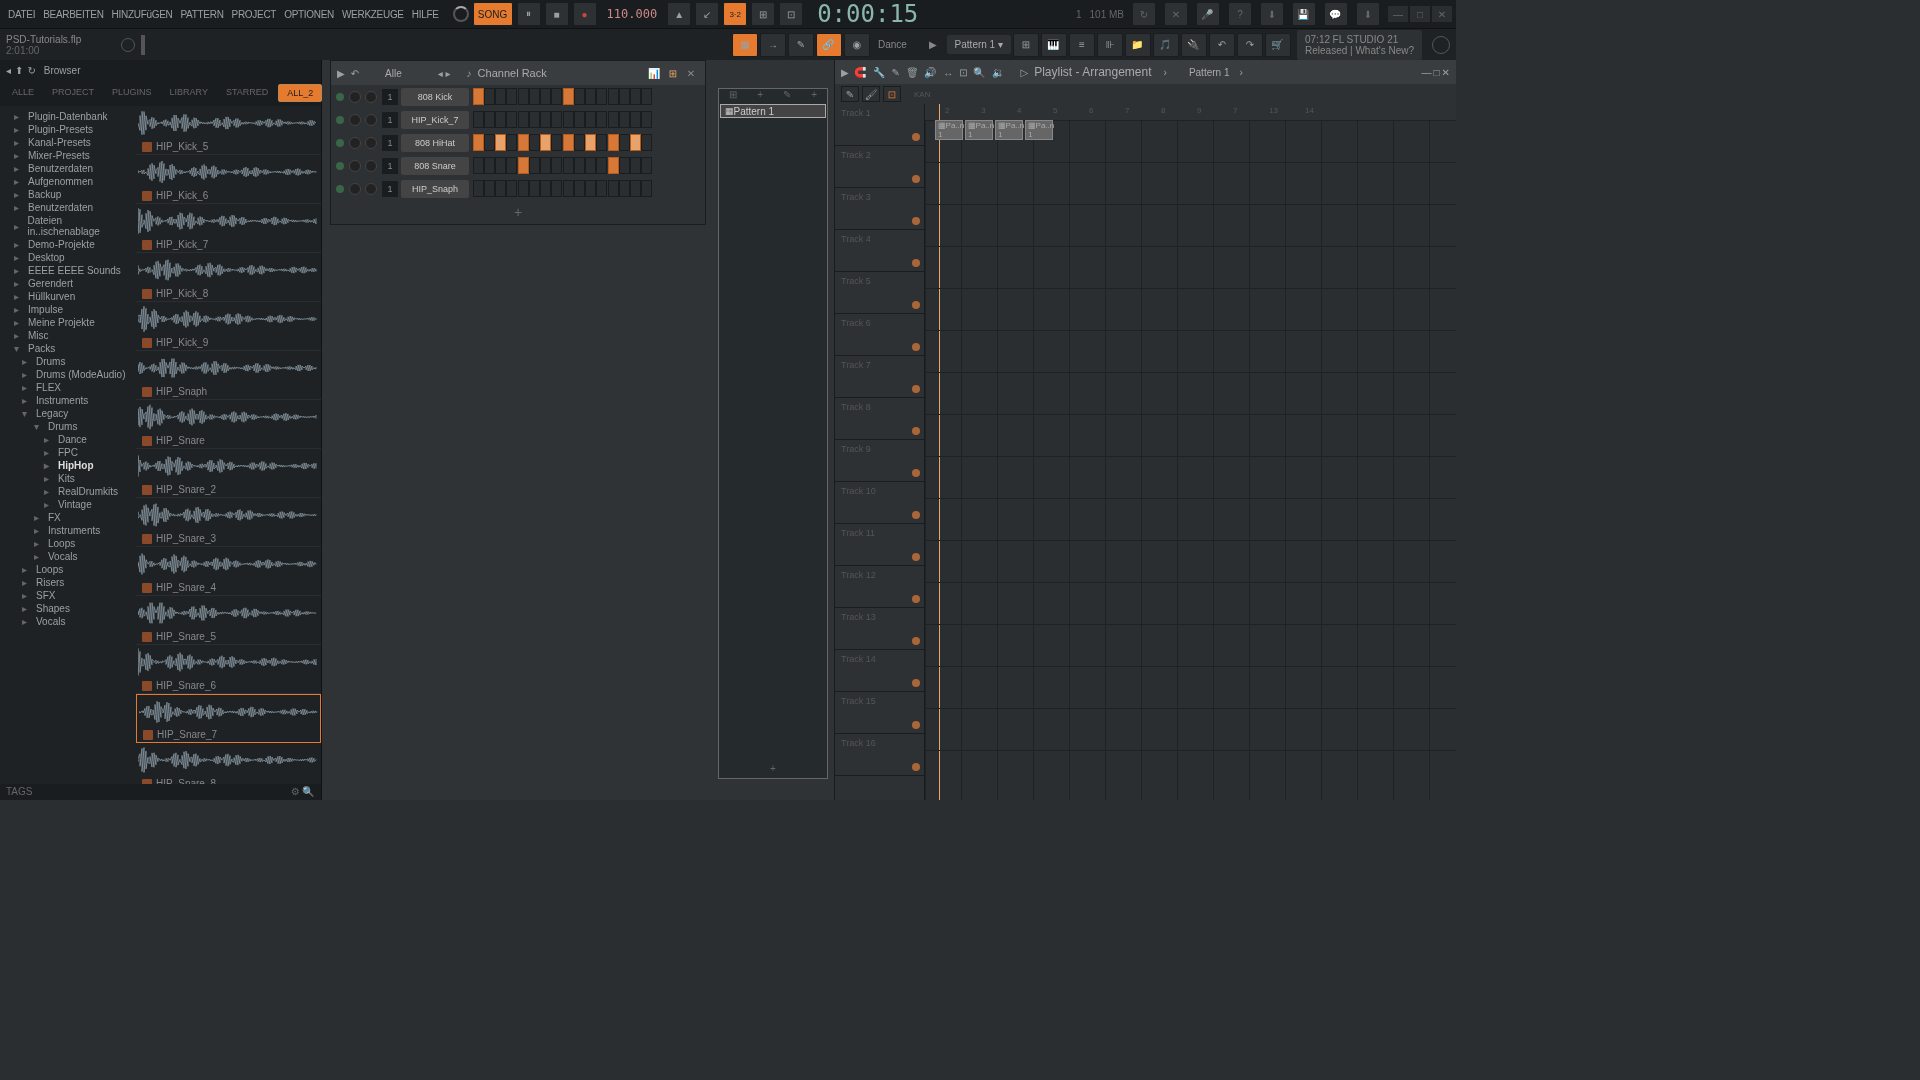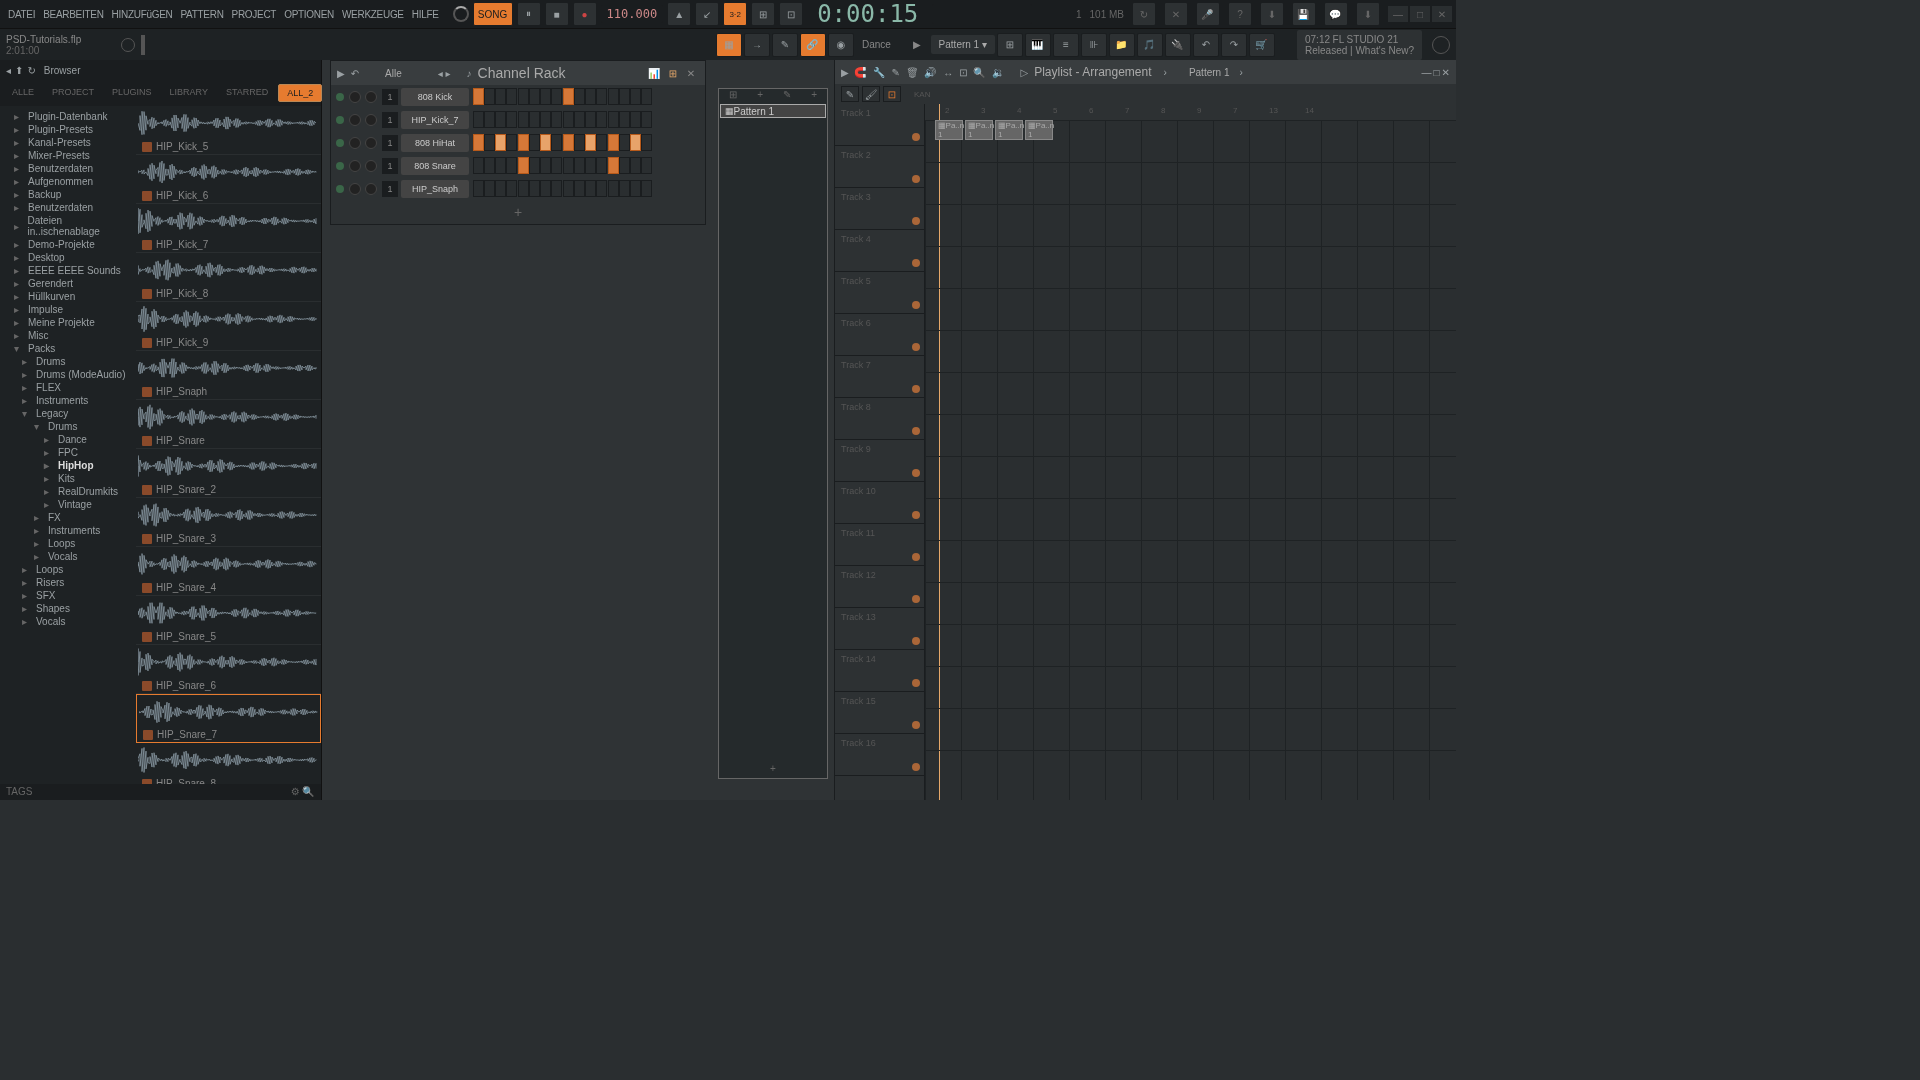--- a/index.html
+++ b/index.html
@@ -19,21 +19,21 @@
 
 
 .infobar { height: 32px; background: #1e2224; display: flex; align-items: center; padding: 0 6px; border-top: 1px solid #111; }
 .infobar .project { color: #888; font-size: 10px; }
 .infobar .time { color: #666; font-size: 10px; }
 .toolbar-mid { display: flex; align-items: center; gap: 2px; margin-left: auto; }
 .mid-btn { width: 26px; height: 24px; background: #2d3133; border: 1px solid #1a1d1f; border-radius: 2px; cursor: pointer; display: flex; align-items: center; justify-content: center; }
 .mid-btn.orange { background: #e67b2f; }
 .step-label { color: #888; margin-left: 6px; font-size: 10px; }
 .pattern-sel { background: #2d3133; color: #aaa; padding: 4px 8px; margin-left: 8px; border-radius: 2px; font-size: 10px; }
-.version-box { background: #2d3133; padding: 4px 8px; margin-left: 20px; font-size: 9px; color: #888; border-radius: 2px; }
+.version-box { background: #2d3133; padding: 4px 8px; margin-left: 4px; font-size: 9px; color: #888; border-radius: 2px; }
 
 
 .main { display: flex; height: calc(100% - 76px); }
 
 
 .browser { width: 322px; background: #1e2224; display: flex; flex-direction: column; border-right: 1px solid #111; }
 .browser-head { height: 20px; display: flex; align-items: center; padding: 0 6px; background: #1a1d1f; }
 .browser-tabs { display: flex; padding: 4px; gap: 2px; background: #1a1d1f; }
 .btab { padding: 3px 8px; color: #666; font-size: 9px; cursor: pointer; border-radius: 2px; }
 .btab.active { background: #e67b2f; color: #1a1d1f; border: 1px solid #b85; }
@@ -50,21 +50,21 @@
 .sample.sel { border: 1px solid #e67b2f; }
 .waveform { width: 100%; height: 30px; position: relative; background: #1e2224; }
 .sample-name { position: absolute; bottom: 2px; left: 6px; color: #888; font-size: 9px; display: flex; align-items: center; gap: 4px; }
 .play-icon { width: 10px; height: 10px; background: #8a4a2a; border-radius: 1px; }
 .tags-bar { height: 16px; background: #1a1d1f; color: #666; font-size: 9px; padding: 2px 6px; display:flex; justify-content:space-between; }
 
 
 .workspace { flex: 1; background: #2f3335; position: relative; }
 .channel-rack { position: absolute; left: 8px; top: 0; width: 376px; background: #2d3133; border: 1px solid #1a1d1f; }
 .cr-head { height: 24px; background: #393d3f; display: flex; align-items: center; padding: 0 6px; gap: 6px; }
-.cr-head .title { color: #aaa; font-size: 14px; }
+.cr-head .title { color: #aaa; font-size: 11px; }
 .cr-head .right-btns { margin-left: auto; display: flex; gap: 2px; }
 .cr-head .hb { width: 16px; height: 16px; cursor: pointer; display: flex; align-items: center; justify-content: center; color: #888; }
 .cr-head .hb.active { color: #e6a86a; }
 .cr-filter { color: #aaa; font-size: 10px; margin-left: 20px; }
 .channel-row { height: 23px; display: flex; align-items: center; padding: 0 2px; }
 .ch-led { width: 8px; height: 8px; border-radius: 50%; background: #3a6648; margin: 0 3px; }
 .ch-knob { width: 12px; height: 12px; border-radius: 50%; background: #222; border: 1px solid #444; margin: 0 2px; }
 .ch-num { width: 16px; height: 16px; background: #1a1d1f; color: #888; font-size: 9px; display: flex; align-items: center; justify-content: center; margin: 0 3px; }
 .ch-name { width: 68px; height: 18px; background: #444; color: #ccc; font-size: 9px; display: flex; align-items: center; justify-content: center; border-radius: 2px; margin-right: 4px; cursor: pointer; }
 .steps { display: flex; gap: 0; }

